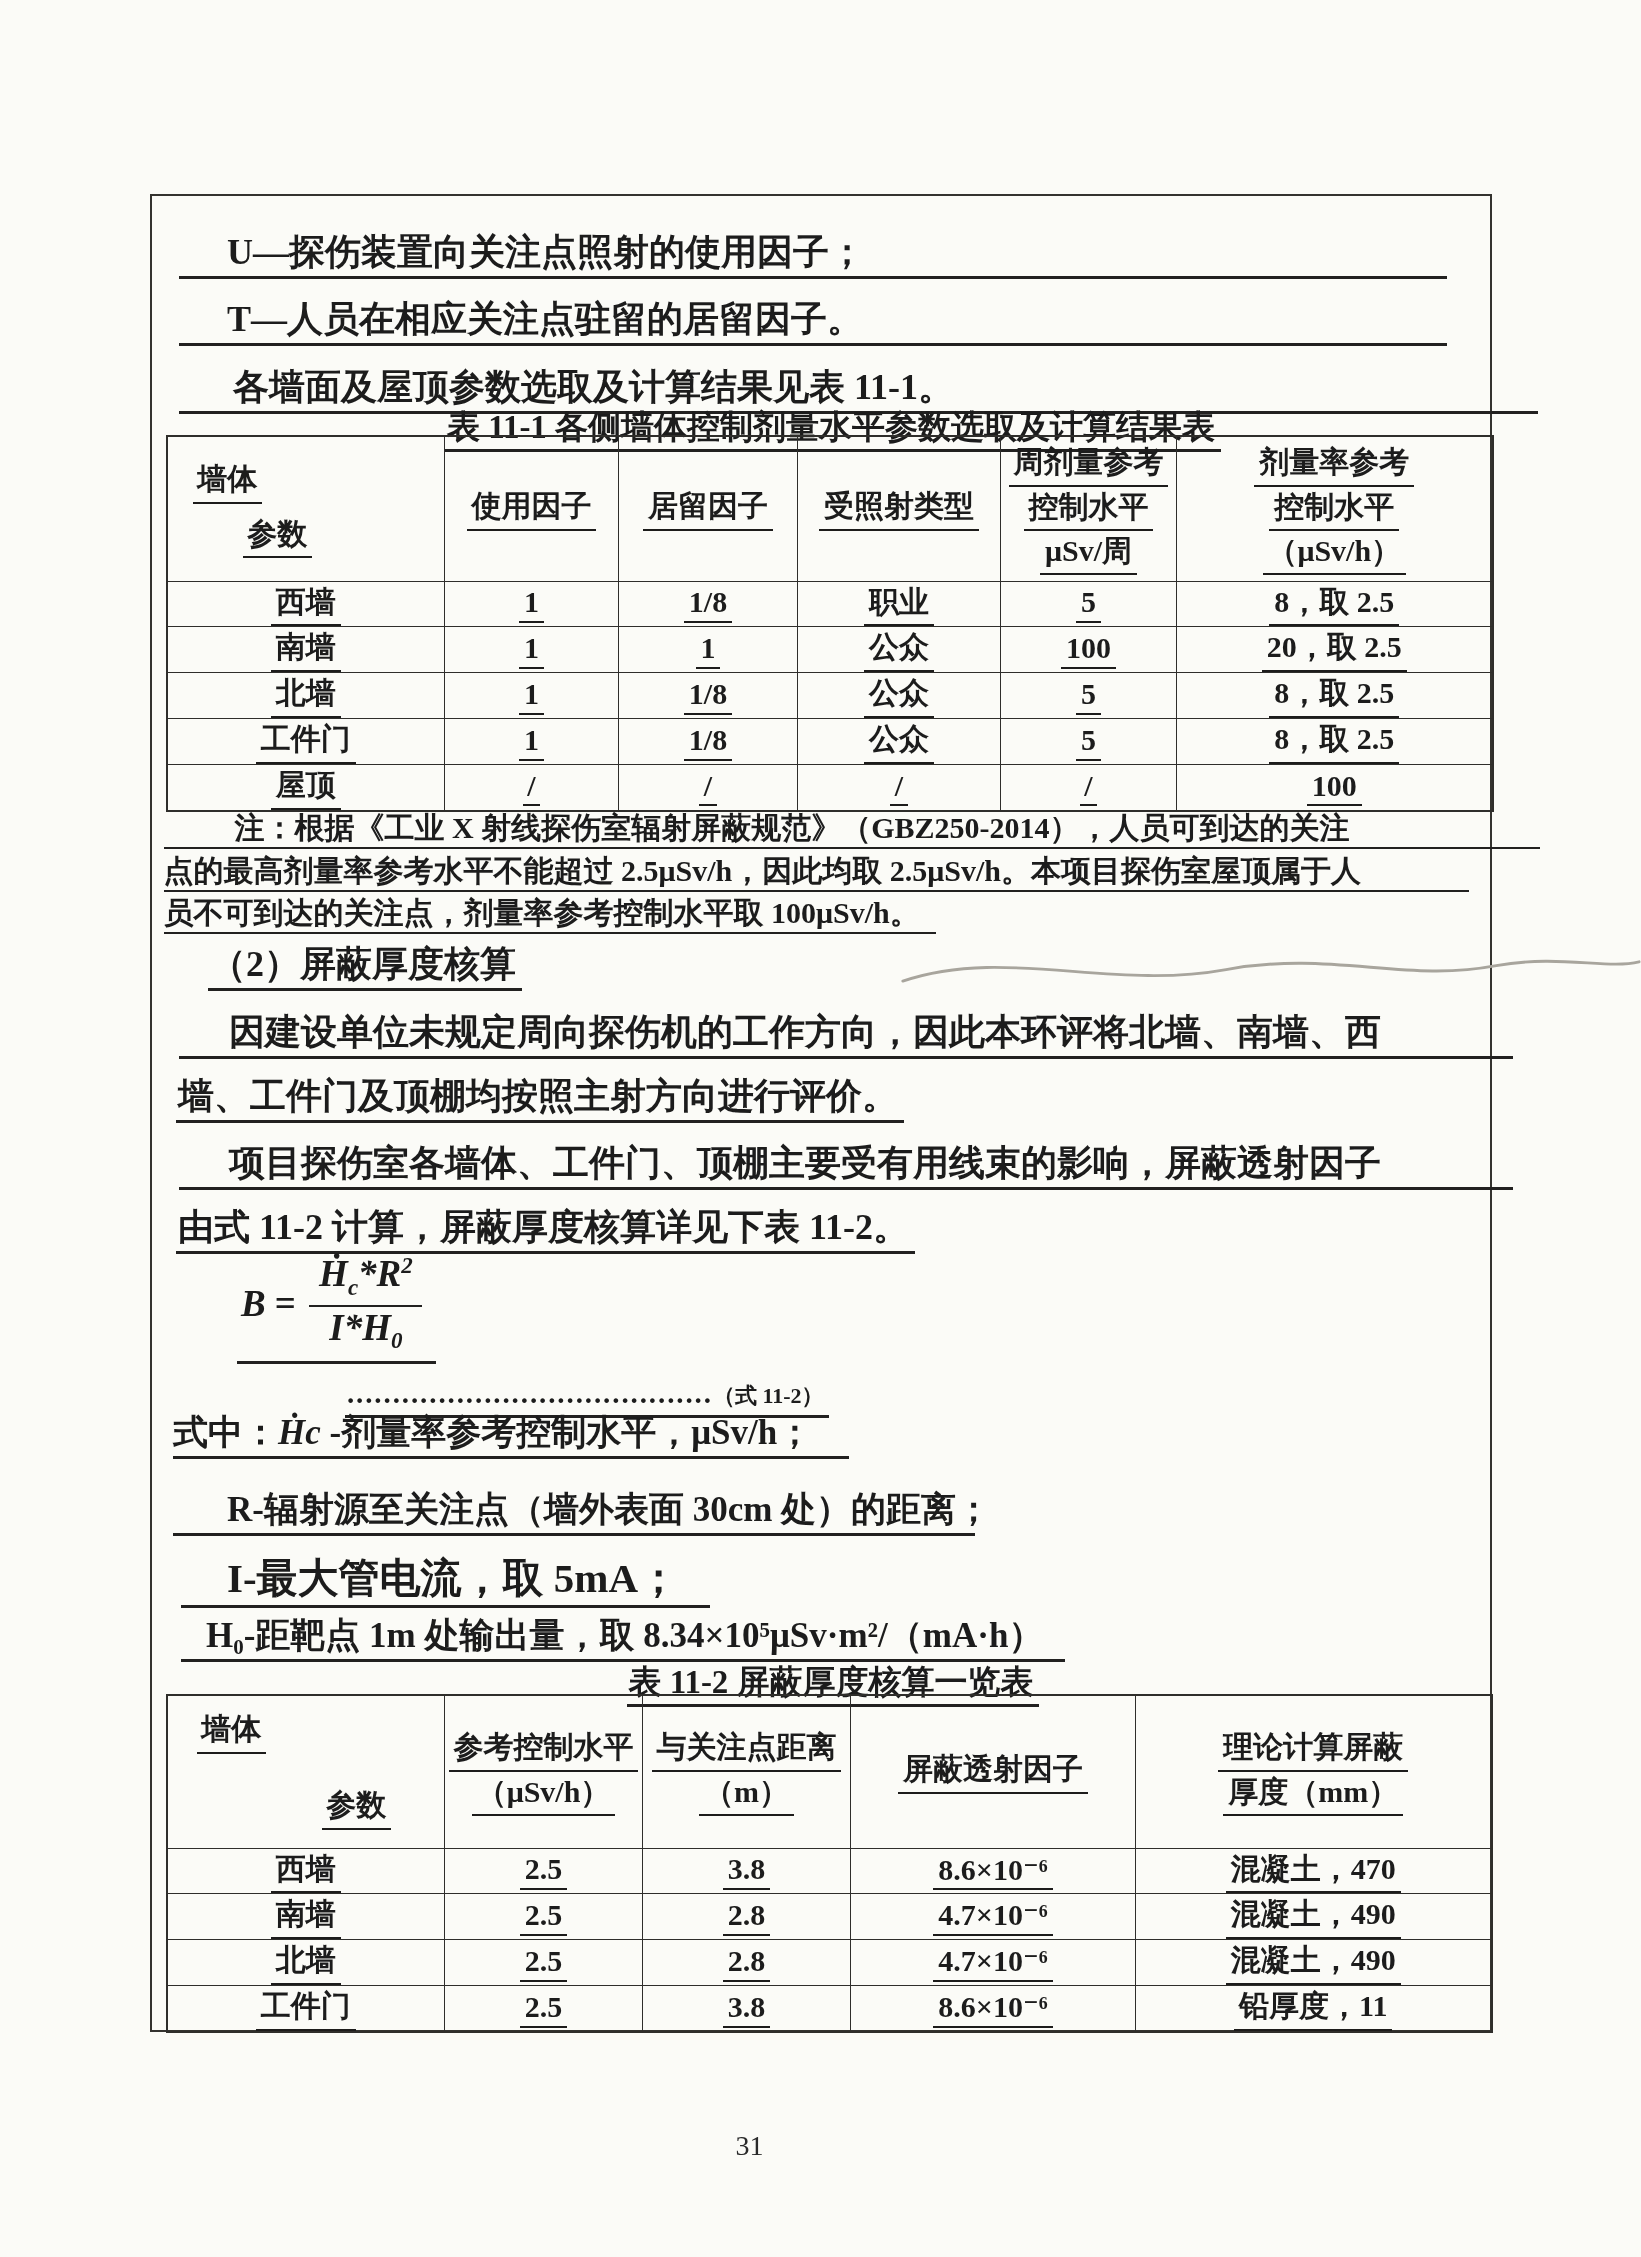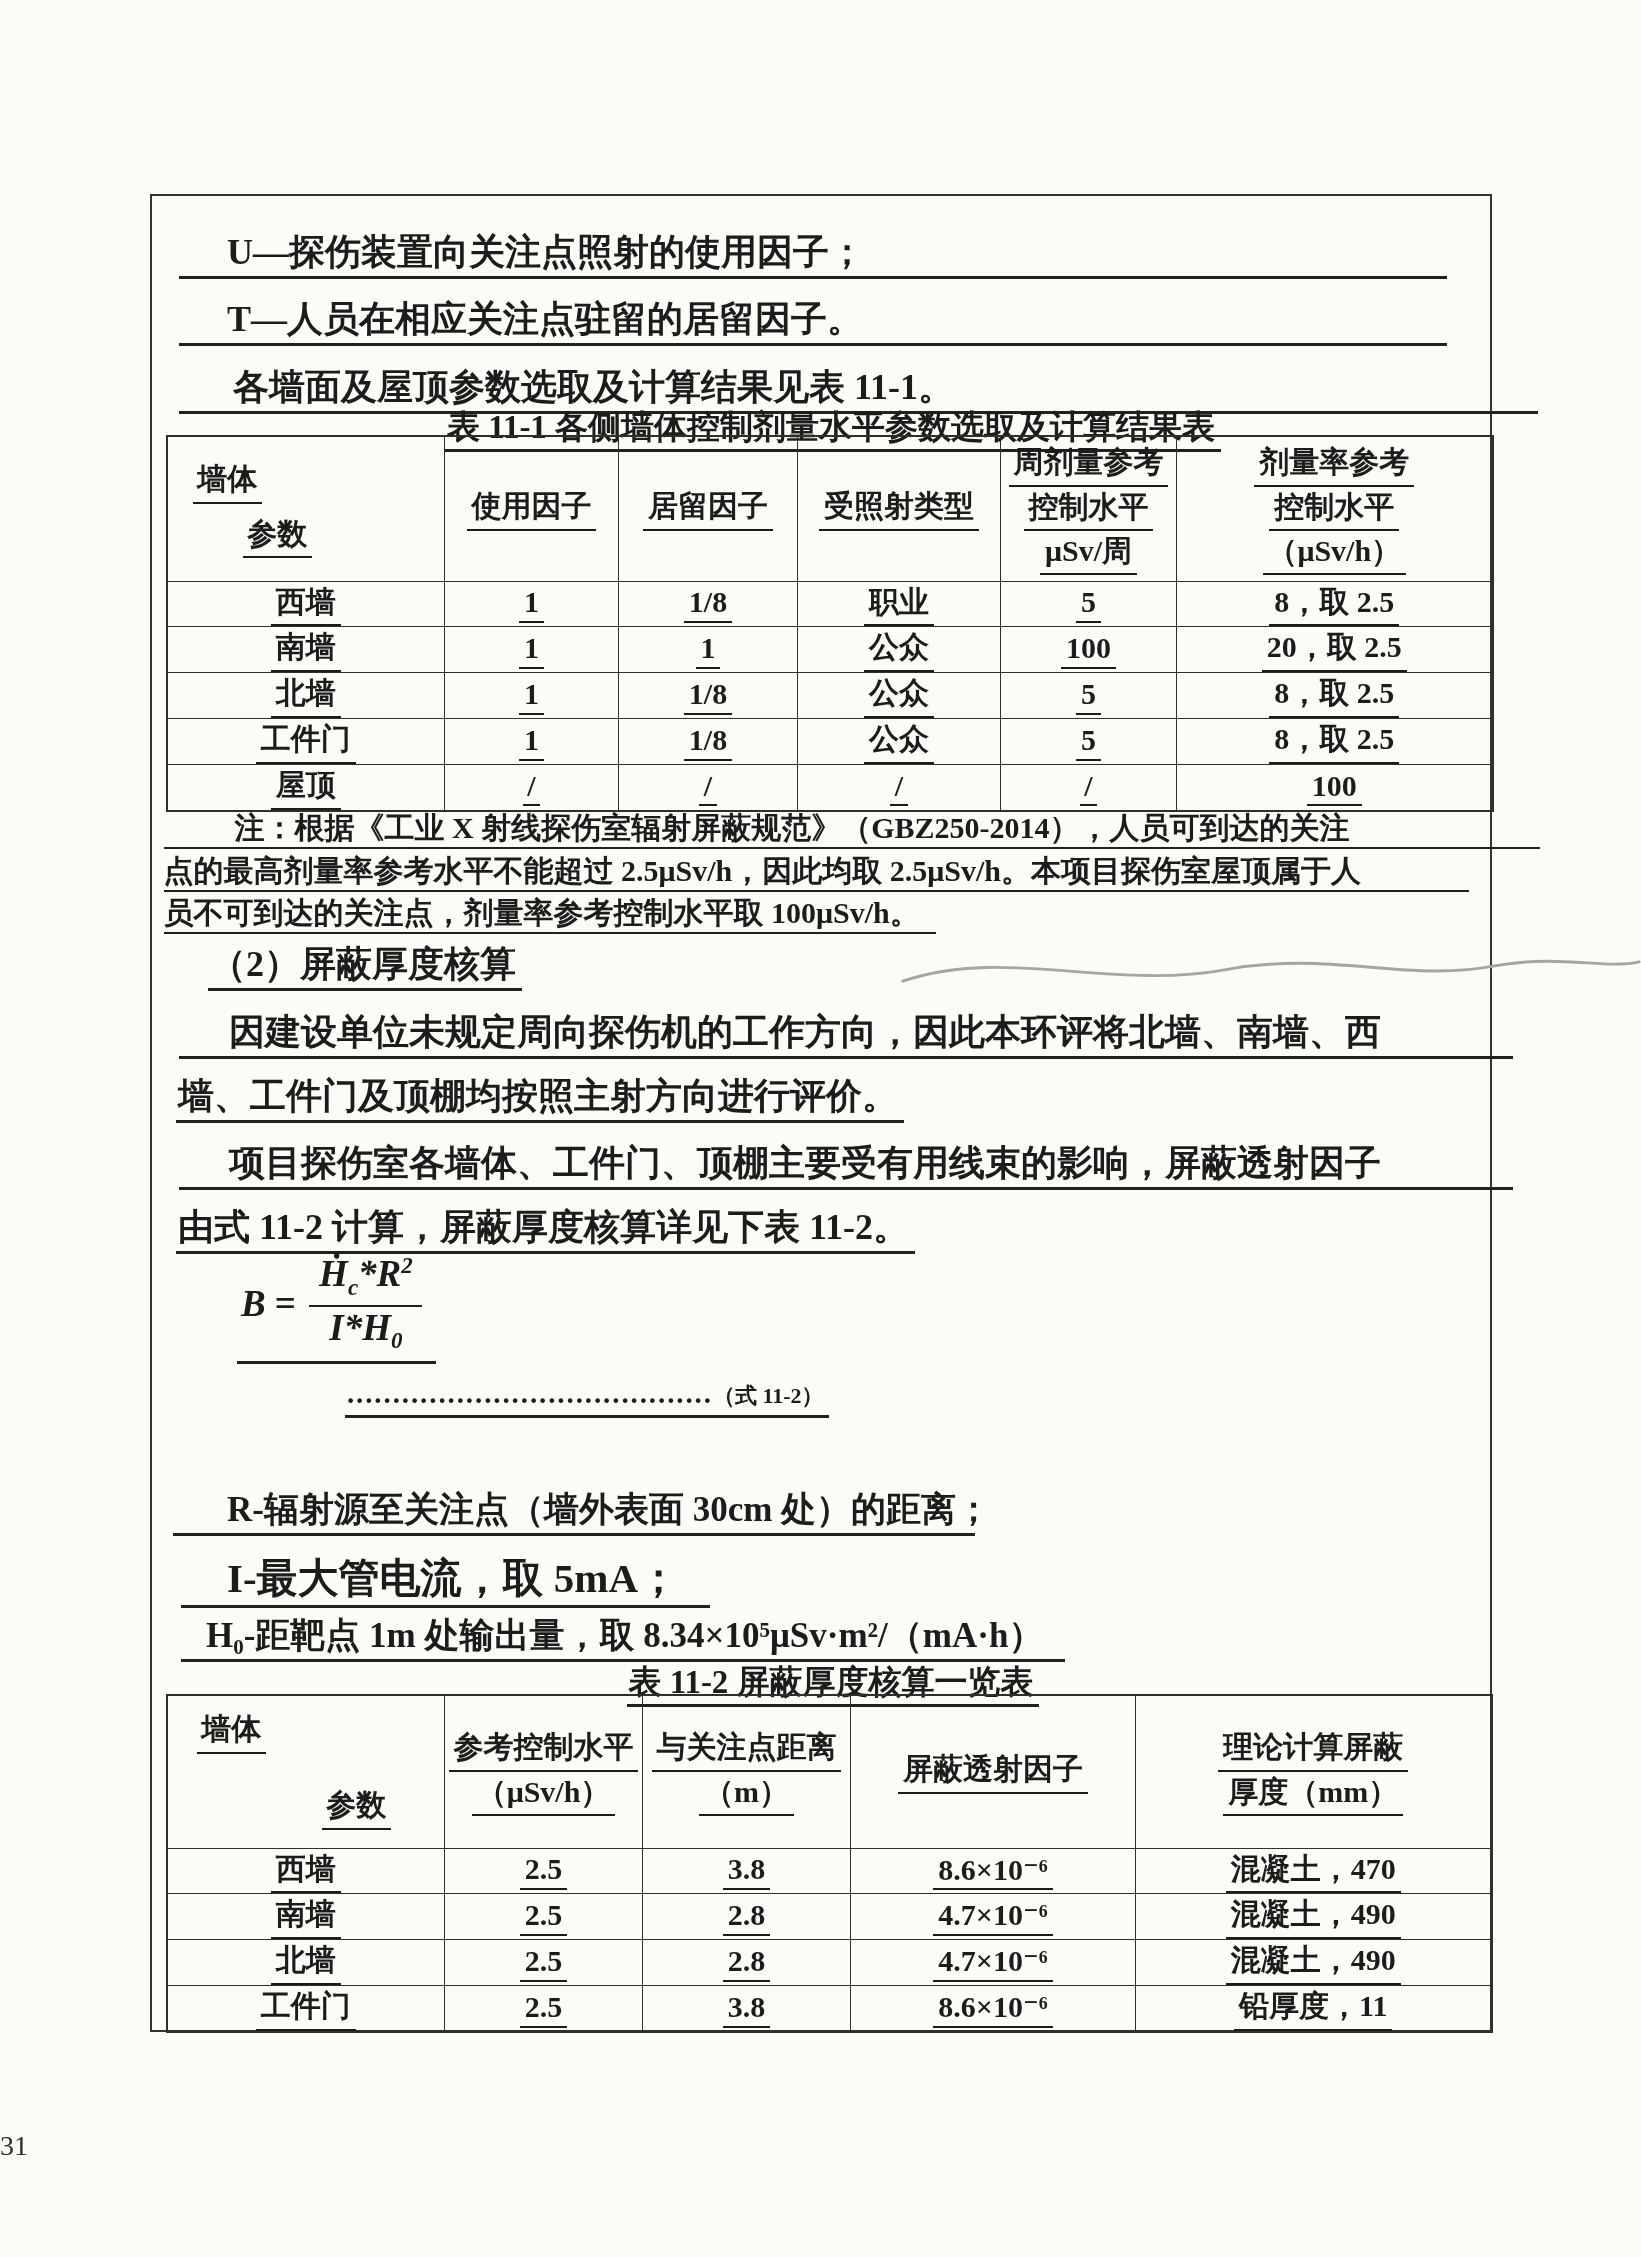--- a/index.html
+++ b/index.html
@@ -63,21 +63,21 @@
     padding:3.9px 13.5px 7.7px 3.9px;
   }
   .frac{display:inline-flex;flex-direction:column;align-items:center;line-height:1.05;}
   .fnum{padding:0 9.7px 4.8px;border-bottom:2.9px solid #222120;}
   .fden{padding-top:2px;}
   .formula sup,.formula sub,.small-sub{font-size:23px;}
   .dotline{letter-spacing:1.9px;font-size:29px;}
   .eq-label{font-style:normal;font-size:22px;}
   .pageno{
     position:absolute;left:0;top:2130px;width:1499px;
-    font-size:28px;font-weight:400;color:#2a2a2a;
+    text-align:center;font-size:28px;font-weight:400;color:#2a2a2a;
   }
   .wave{position:absolute;left:898px;top:925px;width:743px;height:92px;z-index:5;}
   i.mvar{font-style:italic;}
 </style>
 </head>
 <body>
 
 <div class="frame">
 
   <div class="ln" style="left:27px;top:33px;width:1220px;padding-left:48px;">
@@ -212,20 +212,23 @@
       <span class="fden"><i class="mvar">I*H</i><sub>0</sub></span>
     </span>
   </div>
 
   <div class="ln nb" style="left:193px;top:1172px;">
     <span class="uspan">
       <span class="dotline">........................................</span><b class="eq-label">（式 11-2）</b>
     </span>
   </div>
 
+  <div class="ln" style="left:21px;top:1214px;width:676px;font-size:35px;">
+    <span>式中：</span><i class="mvar">Ḣc</i><span> -剂量率参考控制水平，μSv/h；</span>
+  </div>
   <div class="ln" style="left:21px;top:1291px;width:748px;padding-left:54px;font-size:35px;">
     <span>R-辐射源至关注点（墙外表面 30cm 处）的距离；</span>
   </div>
   <div class="ln" style="left:29px;top:1356px;width:483px;padding-left:46px;font-size:41px;">
     <span>I-最大管电流，取 5mA；</span>
   </div>
   <div class="ln" style="left:29px;top:1417px;width:859px;padding-left:25px;font-size:35px;">
     <span>H₀-距靶点 1m 处输出量，取 8.34×10⁵μSv·m²/（mA·h）</span>
   </div>
 

